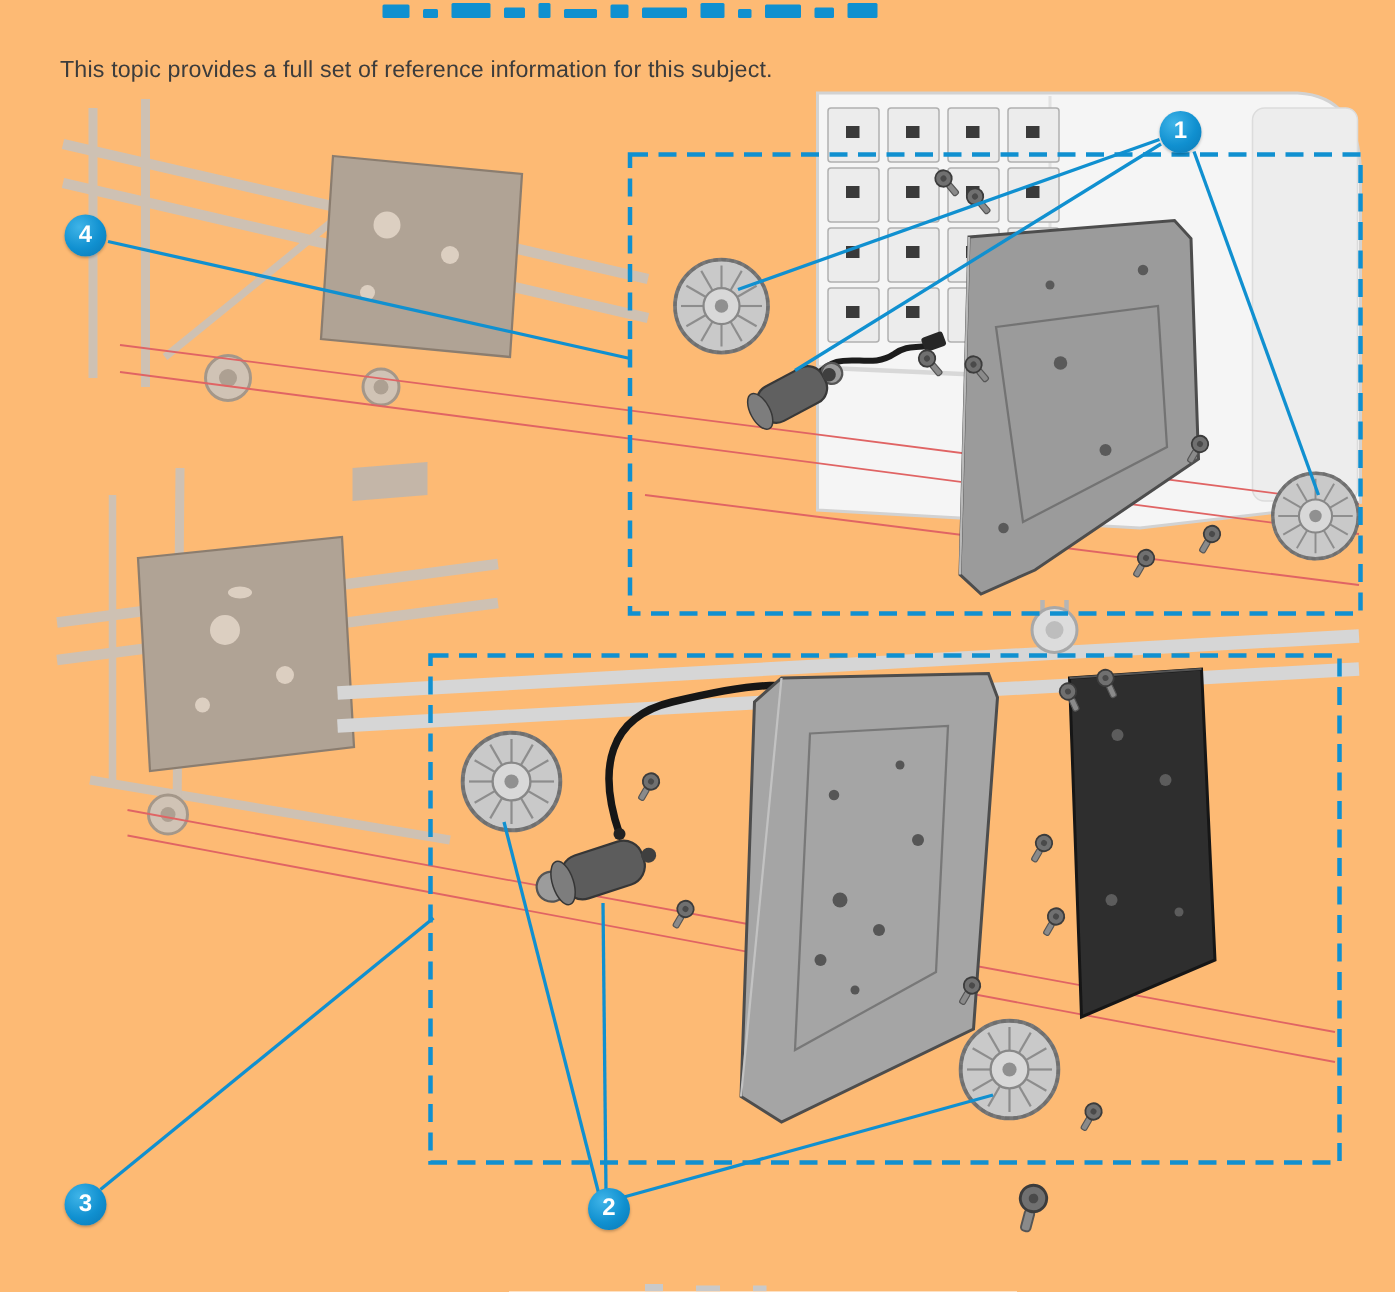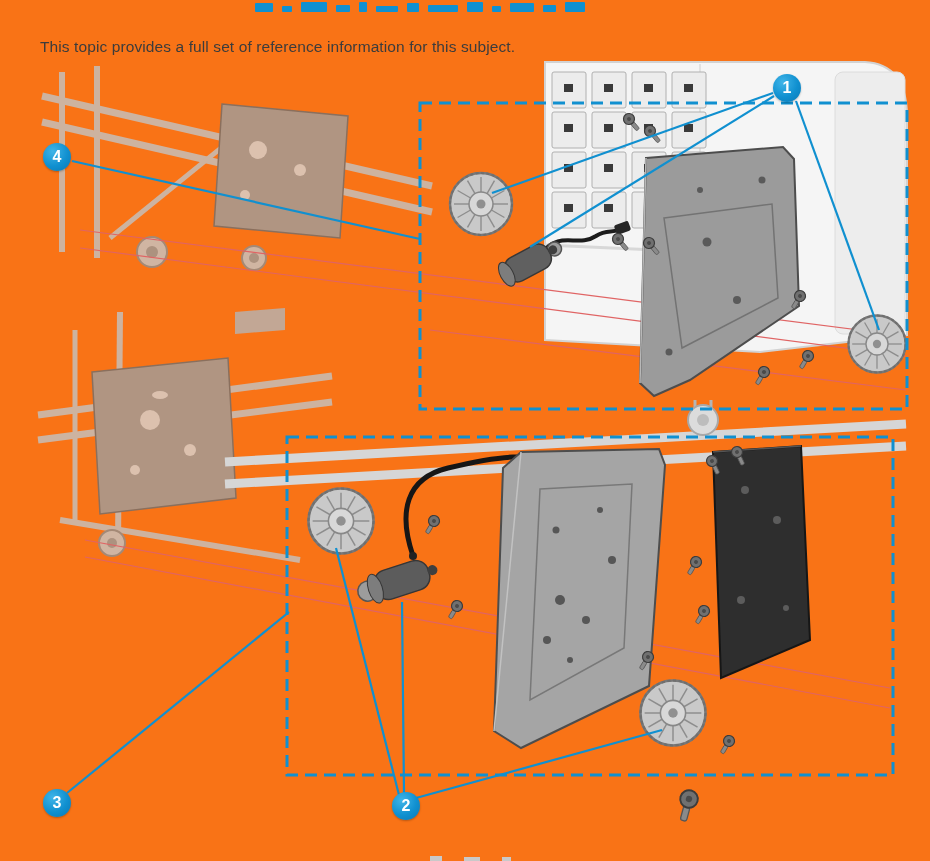--- a/index.html
+++ b/index.html
@@ -1,17 +1,17 @@
 <!DOCTYPE html>
 <html><head>
 <meta charset="utf-8">
 <style>
   html,body{margin:0;padding:0;background:#ffffff;}
   body{font-family:"Liberation Sans", sans-serif;}
-  #page{position:relative;width:930px;height:861px;background:#f97316;overflow:hidden;}
+  #page{position:relative;width:930px;height:861px;background:#fdba74;overflow:hidden;}
 
   
   .heading-crop{position:absolute;top:0;left:255px;width:400px;height:12px;
     display:flex;align-items:flex-end;gap:9px;}
   .heading-crop div{background:#1090d0;border-radius:1px;}
 
   .intro{position:absolute;top:22px;left:40px;right:40px;
     font-size:15.5px;color:#3c3c3c;letter-spacing:.1px;}
 
   svg.fig{position:absolute;top:0;left:0;}

